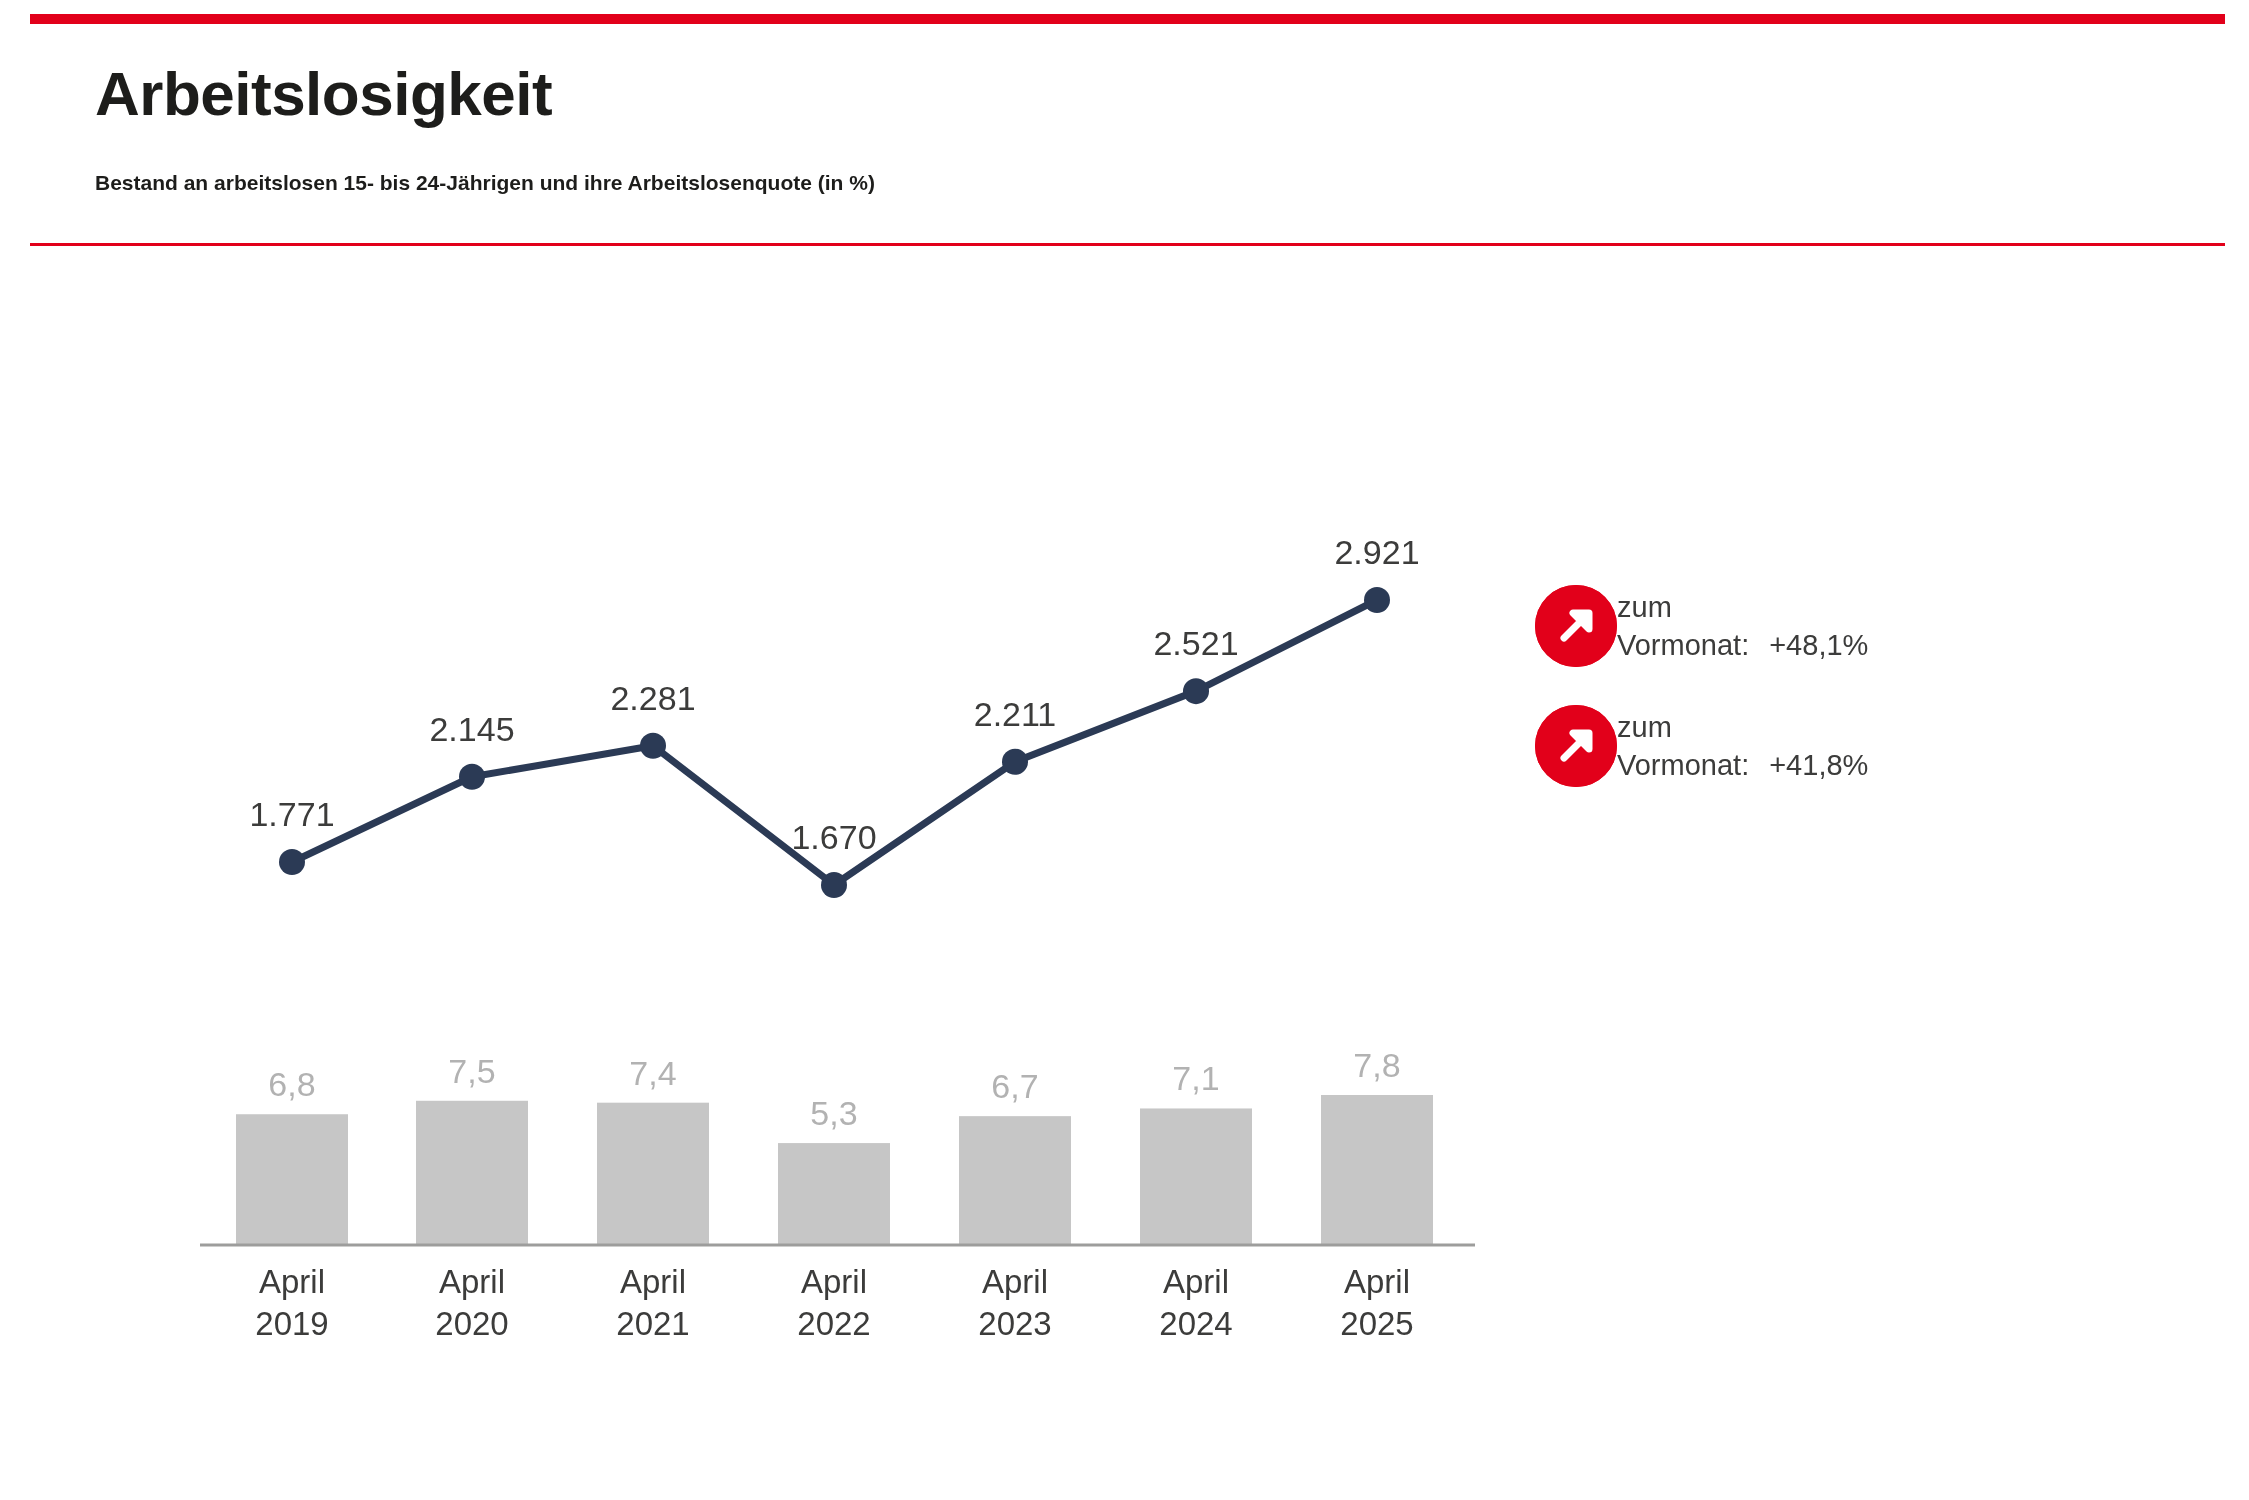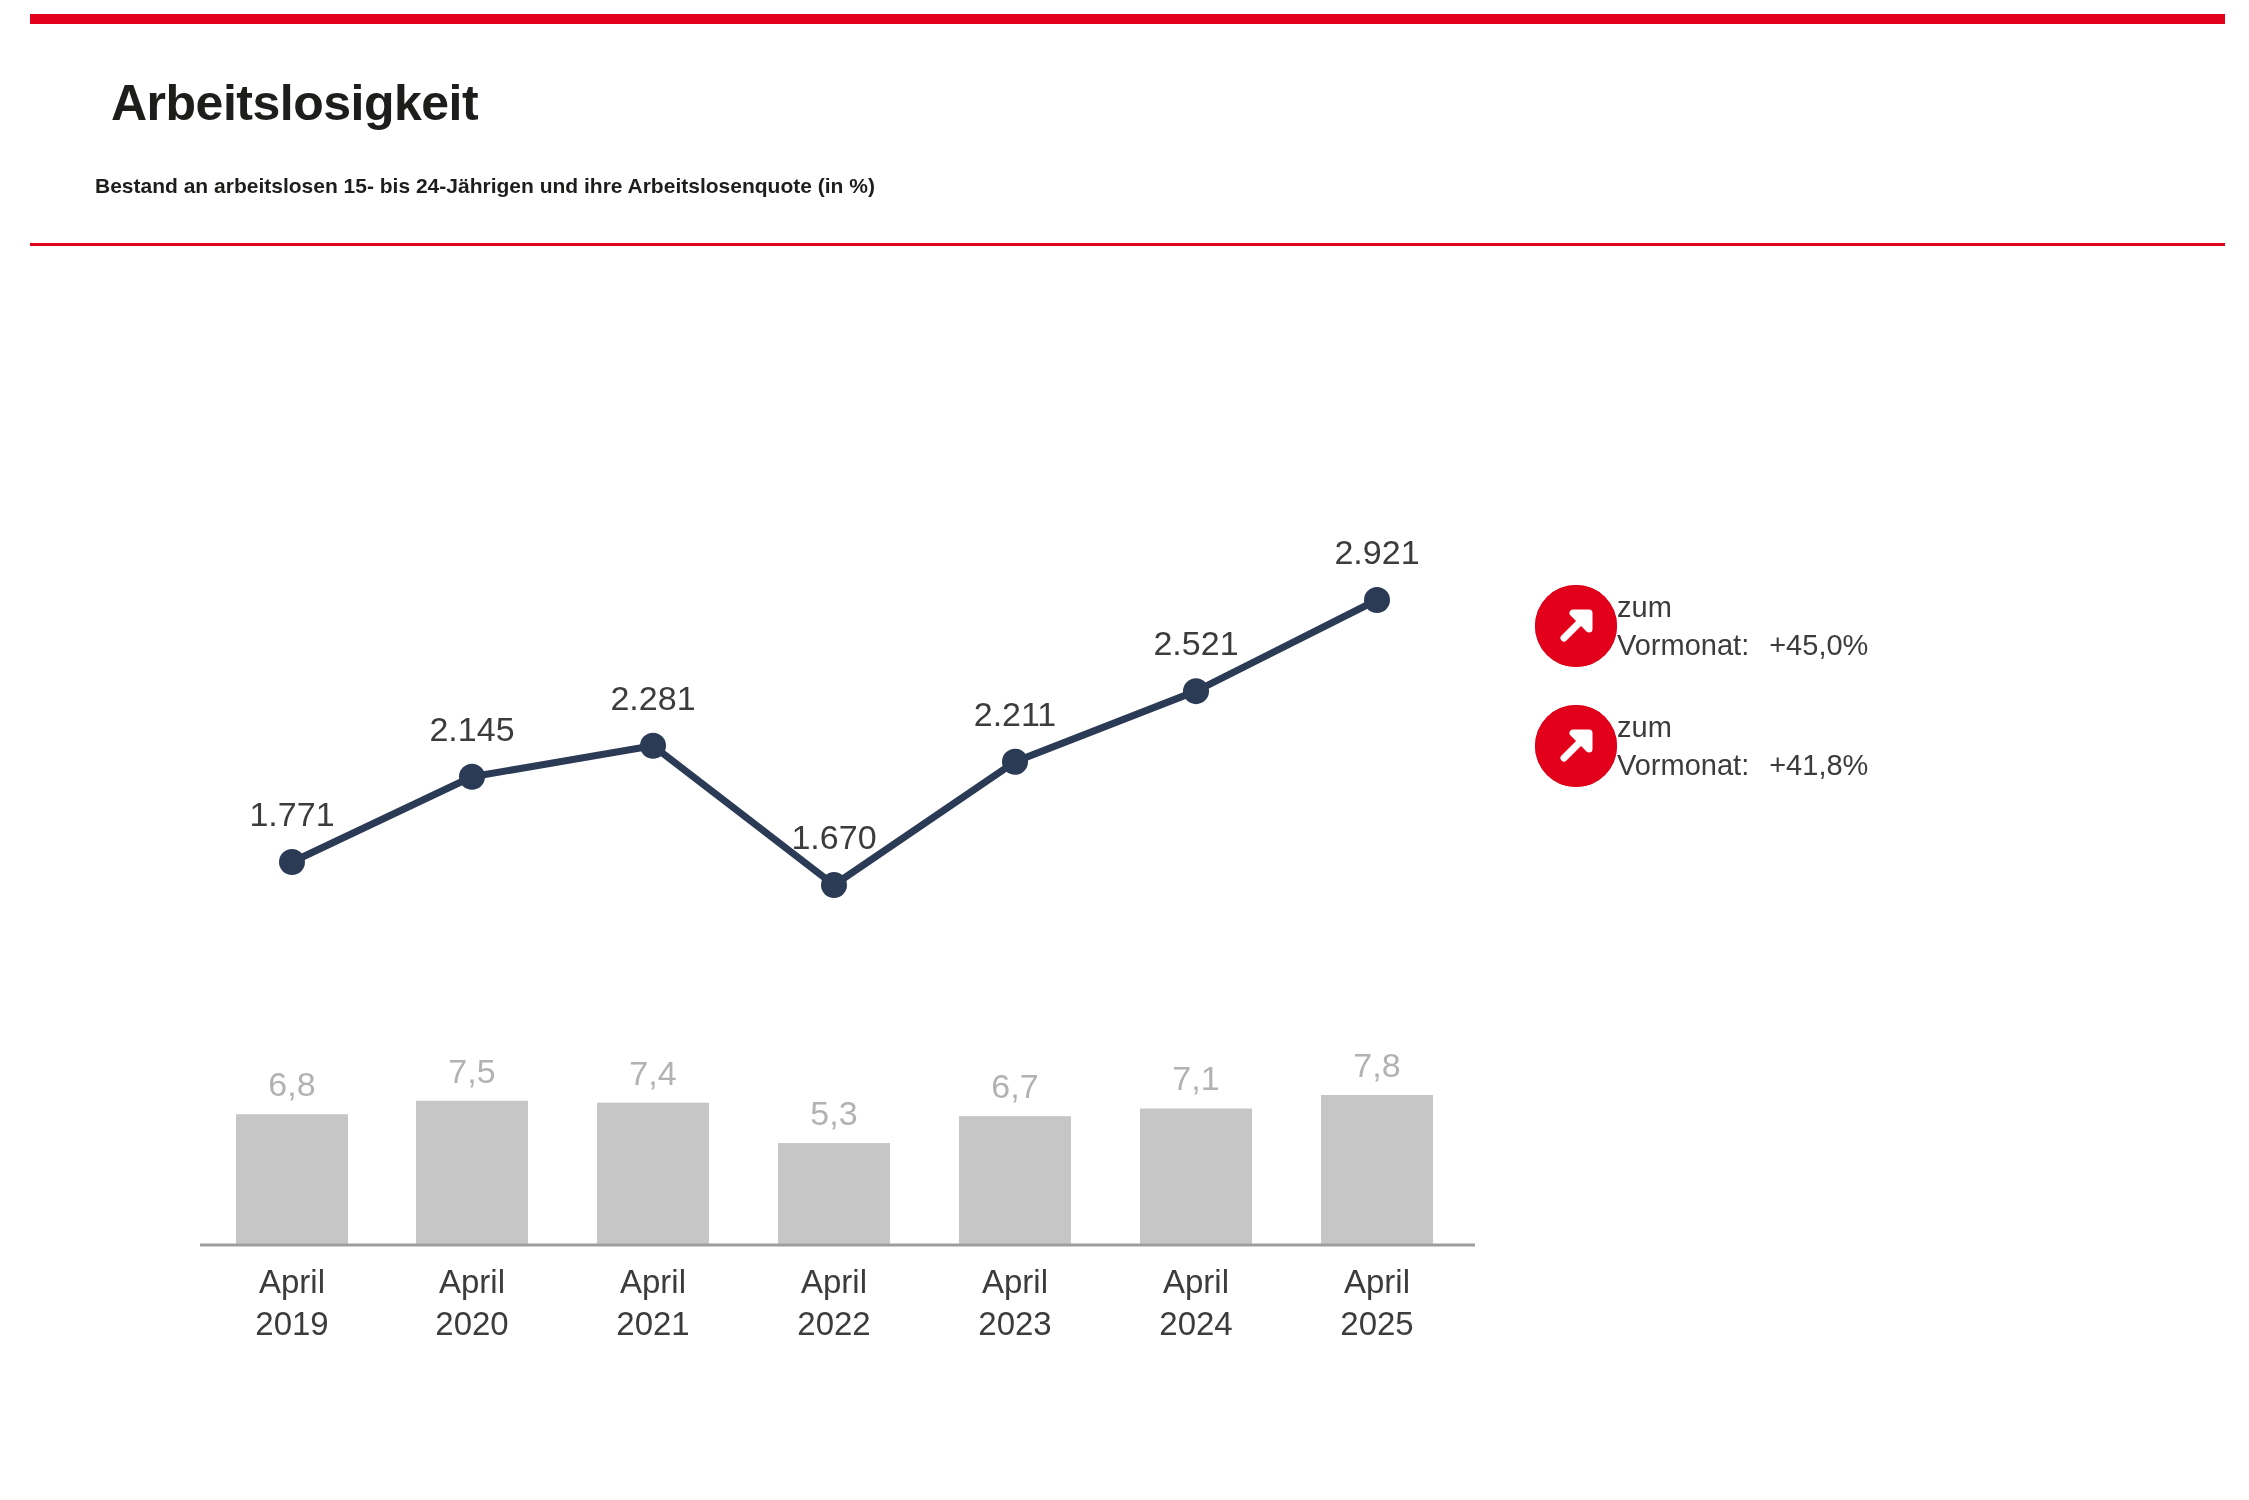--- a/index.html
+++ b/index.html
@@ -25,25 +25,25 @@
     background: #e2001a;
   }
 
   .header {
     position: absolute;
     left: 95px;
     top: 60px;
     width: 2050px;
   }
   .title {
-    font-size: 50px;
+    font-size: 62px;
     font-weight: bold;
     letter-spacing: -0.5px;
     color: #1d1d1b;
-    margin: 16px;
+    margin: 0;
     line-height: 1.1;
   }
   .subtitle {
     font-size: 21px;
     font-weight: bold;
     color: #1d1d1b;
     margin: 42px 0 0 0;
     line-height: 1.2;
   }
 
@@ -188,21 +188,21 @@
       <div class="legend-badge">
         <svg width="82" height="82" viewBox="0 0 82 82">
           <circle cx="41" cy="41" r="41" fill="#e2001a"></circle>
           <path d="M29 53 L52 30 M38 28 L54 28 L54 44 Z" stroke="#ffffff" stroke-width="7" fill="#ffffff" stroke-linecap="round" stroke-linejoin="round"></path>
         </svg>
       </div>
       <div class="legend-text">
         <div>zum</div>
         <div class="legend-line2">
           <span>Vormonat:</span>
-          <span class="val">+45,0%</span>
+          <span class="val">+48,1%</span>
         </div>
       </div>
     </div>
 
     <div class="legend-row">
       <div class="legend-badge">
         <svg width="82" height="82" viewBox="0 0 82 82">
           <circle cx="41" cy="41" r="41" fill="#e2001a"></circle>
           <path d="M29 53 L52 30 M38 28 L54 28 L54 44 Z" stroke="#ffffff" stroke-width="7" fill="#ffffff" stroke-linecap="round" stroke-linejoin="round"></path>
         </svg>

